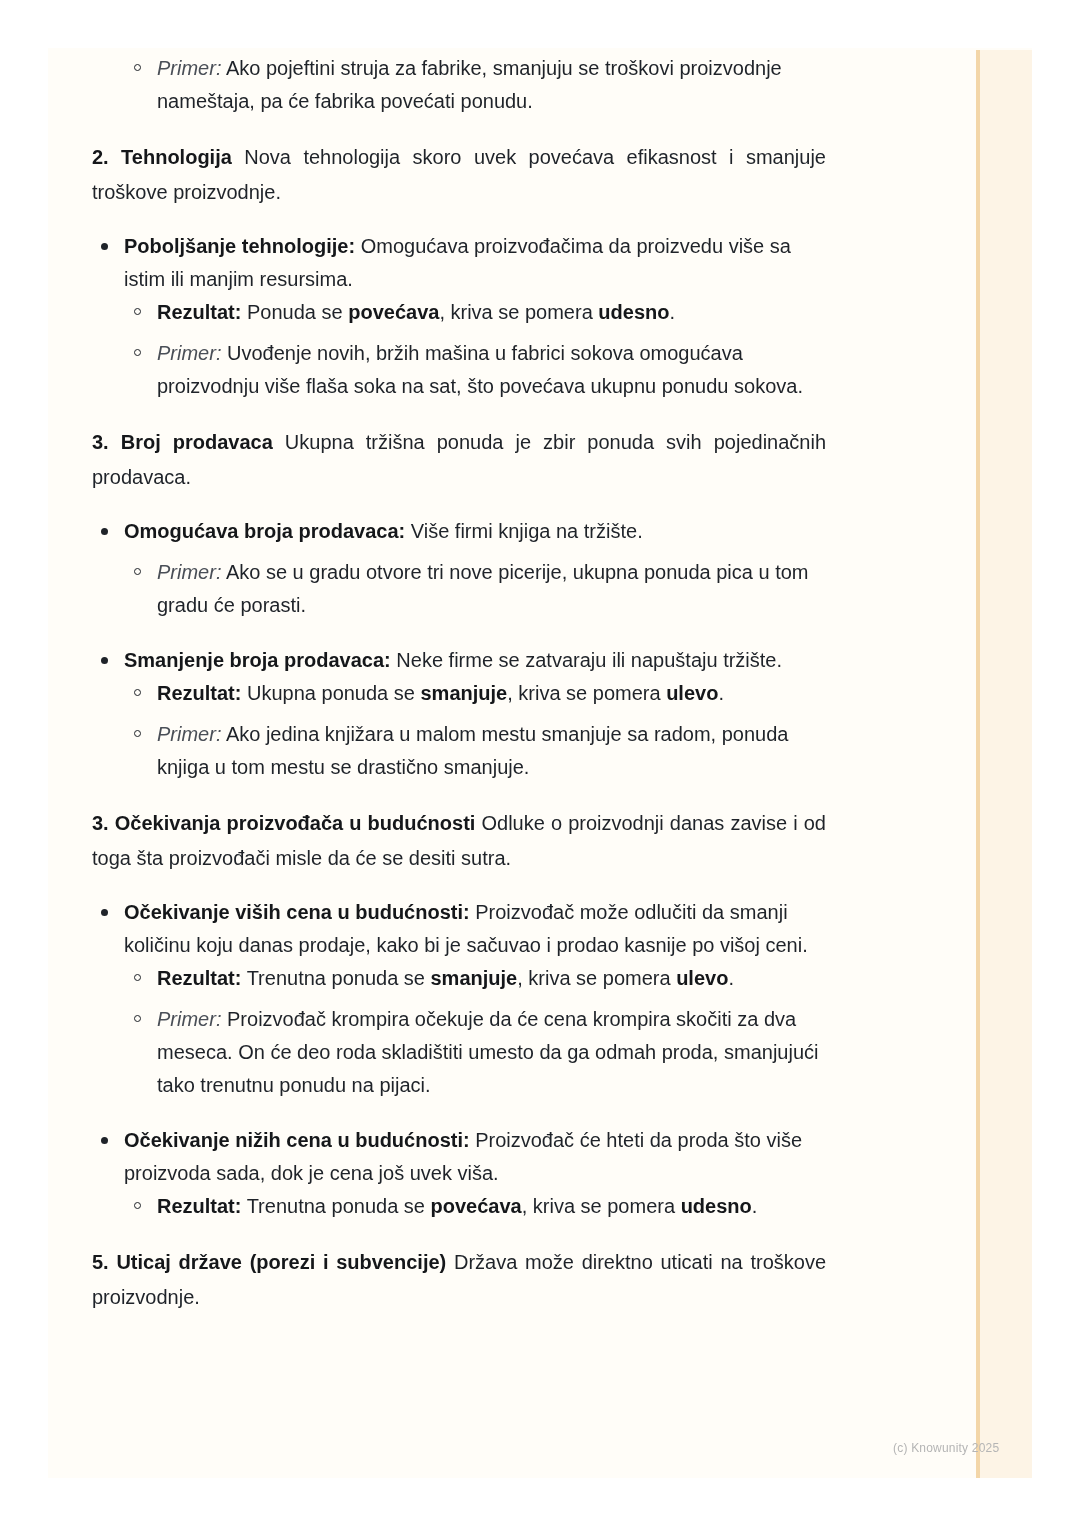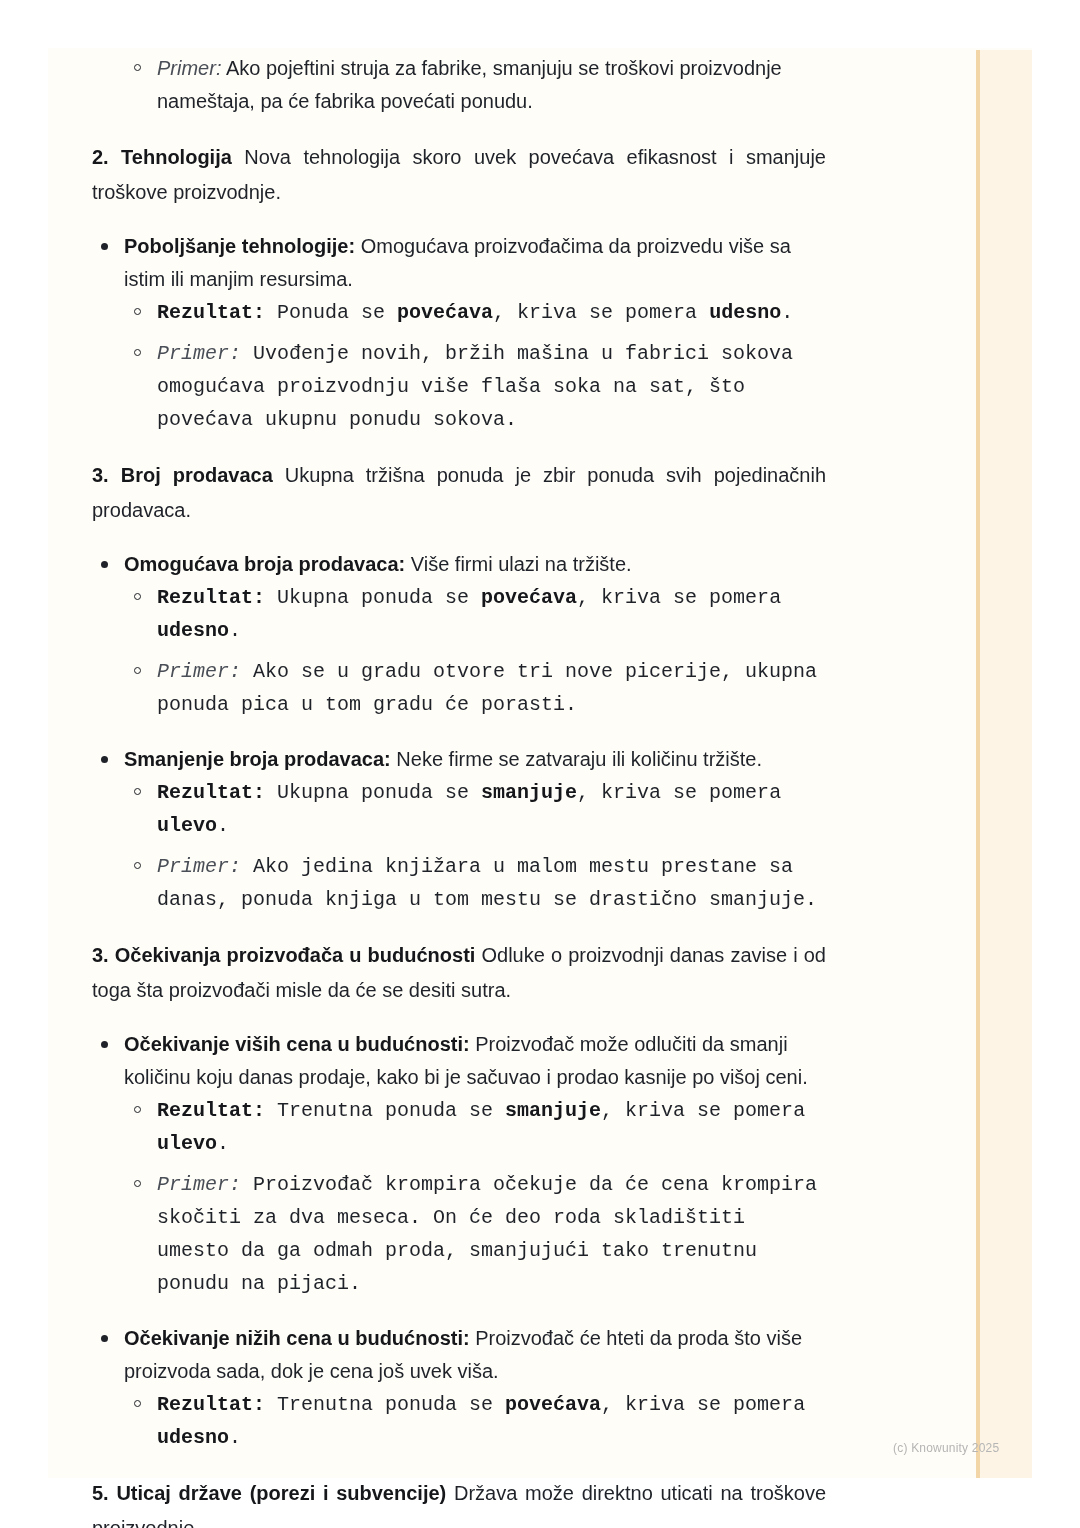--- a/index.html
+++ b/index.html
@@ -68,21 +68,21 @@
     .bul-item::before {
       content: "";
       position: absolute;
       left: -23px;
       top: 13px;
       width: 7px;
       height: 7px;
       border-radius: 50%;
       background: #1f2329;
     }
-    .sub-list.nested { padding-left: 33px; font-family: Liberation Mono, monospace; }
+    .sub-list.nested { padding-left: 33px; }
     .sub-item { position: relative; }
     .sub-item::before {
       content: "";
       position: absolute;
       left: -23px;
       top: 12px;
       width: 5px;
       height: 5px;
       border-radius: 50%;
       border: 1.6px solid #1f2329;
@@ -132,36 +132,35 @@
   </ul>
 
   <div class="block-gap-md"></div>
 
   <p class="para"><b>3. Broj prodavaca</b><span> Ukupna tržišna ponuda je zbir ponuda svih pojedinačnih prodavaca.</span></p>
 
   <div class="block-gap-sm"></div>
 
   <ul class="bul-list">
     <li class="bul-item">
-      <b>Omogućava broja prodavaca:</b><span> Više firmi ulazi na tržište.</span>
+      <b>Omogućava broja prodavaca:</b><span> Više firmi knjiga na tržište.</span>
       <ul class="sub-list nested">
-        <li class="sub-item"><b>Rezultat:</b><span> Ukupna ponuda se </span><b>povećava</b><span>, kriva se pomera </span><b>udesno</b><span>.</span></li>
         <li class="sub-item gap"><span class="it">Primer:</span><span> Ako se u gradu otvore tri nove picerije, ukupna ponuda pica u tom gradu će porasti.</span></li>
       </ul>
     </li>
   </ul>
 
   <div class="block-gap-md"></div>
 
   <ul class="bul-list">
     <li class="bul-item">
-      <b>Smanjenje broja prodavaca:</b><span> Neke firme se zatvaraju ili količinu tržište.</span>
+      <b>Smanjenje broja prodavaca:</b><span> Neke firme se zatvaraju ili napuštaju tržište.</span>
       <ul class="sub-list nested">
         <li class="sub-item"><b>Rezultat:</b><span> Ukupna ponuda se </span><b>smanjuje</b><span>, kriva se pomera </span><b>ulevo</b><span>.</span></li>
-        <li class="sub-item gap"><span class="it">Primer:</span><span> Ako jedina knjižara u malom mestu prestane sa danas, ponuda knjiga u tom mestu se drastično smanjuje.</span></li>
+        <li class="sub-item gap"><span class="it">Primer:</span><span> Ako jedina knjižara u malom mestu smanjuje sa radom, ponuda knjiga u tom mestu se drastično smanjuje.</span></li>
       </ul>
     </li>
   </ul>
 
   <div class="block-gap-md"></div>
 
   <p class="para"><b>3. Očekivanja proizvođača u budućnosti</b><span> Odluke o proizvodnji danas zavise i od toga šta proizvođači misle da će se desiti sutra.</span></p>
 
   <div class="block-gap-sm"></div>
 

